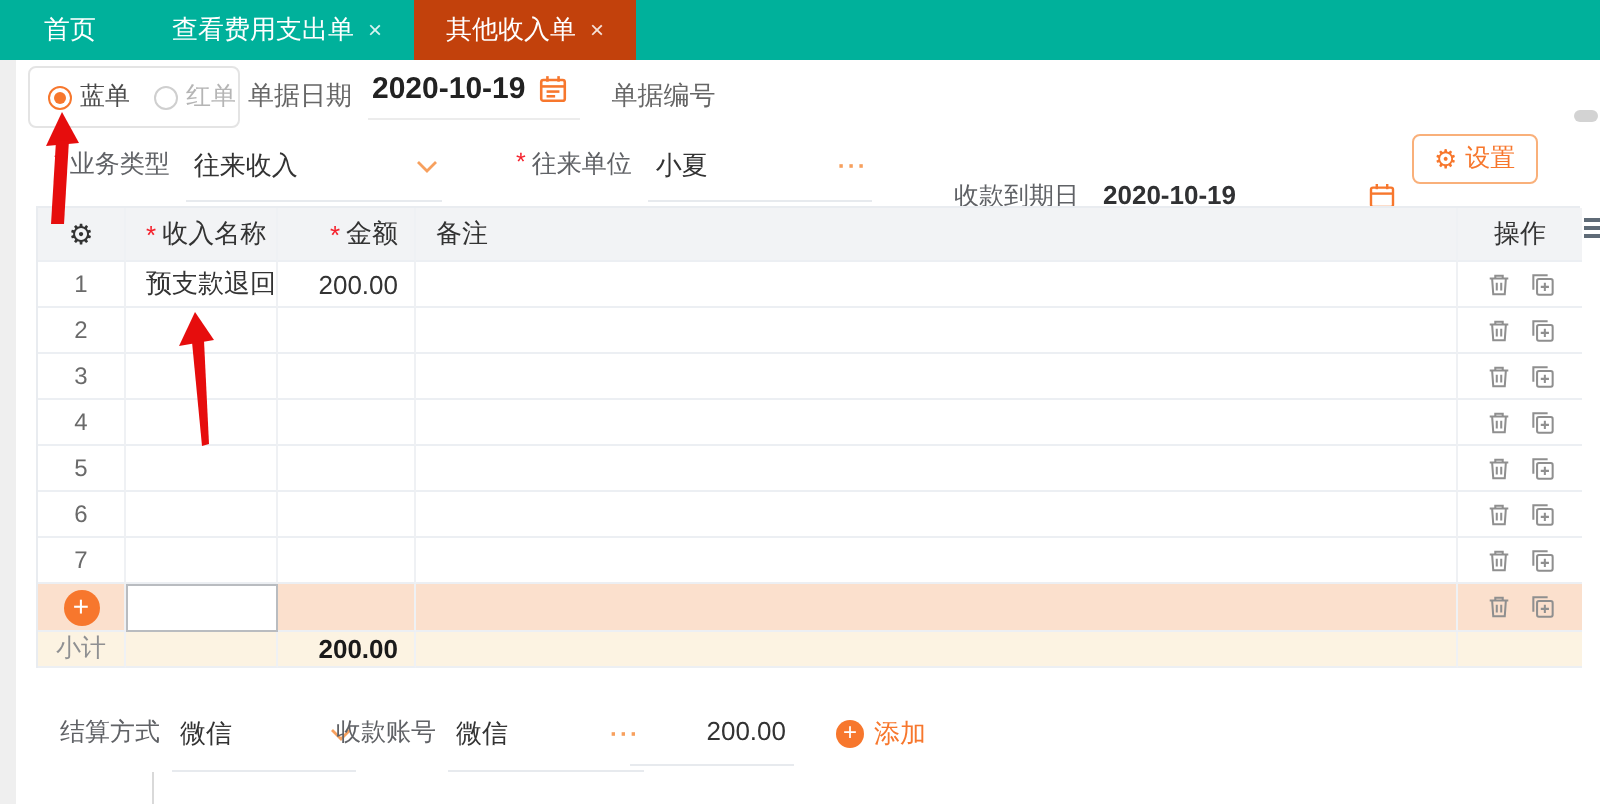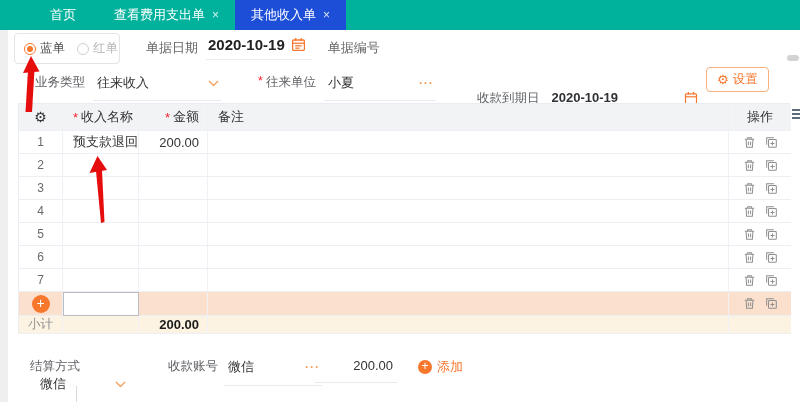--- a/index.html
+++ b/index.html
@@ -1,40 +1,40 @@
 <!DOCTYPE html>
 <html><head>
 <meta charset="utf-8">
 <style>
   * { margin:0; padding:0; box-sizing:border-box; }
   html,body { width:800px; height:402px; overflow:hidden; }
   body { font-family:"Liberation Sans","DejaVu Sans",sans-serif; background:#efefef; position:relative; color:#333; }
 
   
-  .tabbar { position:absolute; left:0; top:0; width:800px; height:30px; background:#00b19b; display:flex; align-items:stretch;padding-left:28px; }
+  .tabbar { position:absolute; left:0; top:0; width:800px; height:30px; background:#00b19b; display:flex; align-items:stretch; }
   .tab { display:flex; align-items:center; padding:0 16px; color:#fff; font-size:13px; cursor:pointer; }
   .tab.first { padding:0 22px; }
-  .tab.active { background:#1d4ed8; }
+  .tab.active { background:#c2410c; }
   .tab .x { margin-left:7px; font-size:12px; opacity:.85; }
 
   
   .panel { position:absolute; left:8px; top:30px; width:792px; height:372px; background:#fff; }
 
   
   .radio-box { position:absolute; left:14px; top:33px; width:106px; height:31px; background:#fff; border:1px solid #e4e4e4; border-radius:4px; display:flex; align-items:center; padding-left:9px; gap:12px; font-size:12.5px; }
   .radio-item { display:flex; align-items:center; gap:4px; }
   .rdo { width:12px; height:12px; border-radius:50%; border:1.5px solid #f7772d; background:#fff; display:inline-flex; align-items:center; justify-content:center; }
   .rdo i { width:6px; height:6px; border-radius:50%; background:#f7772d; }
   .rdo.off { border-color:#cfcfcf; }
   .rdo.off i { background:transparent; }
   .radio-item .lbl-on { color:#4a4a4a; }
   .radio-item .lbl-off { color:#b5b5b5; }
 
   
-  .doc-row { position:absolute; left:146px; top:36px; display:flex; align-items:center; font-size:13px; color:#666; }
+  .doc-row { position:absolute; left:124px; top:36px; display:flex; align-items:center; font-size:13px; color:#666; }
   .doc-date-wrap { display:flex; align-items:center; gap:6px; margin-left:8px; padding:0 6px 6px 2px; border-bottom:1px solid #ececec; }
   .doc-date { font-size:15px; font-weight:bold; color:#222; }
   .doc-no-label { margin-left:16px; }
   .doc-no { margin-left:8px; font-size:14px; color:#333; }
 
   
   .fgroup { position:absolute; top:74px; display:flex; align-items:flex-start; font-size:12.5px; color:#606266; }
   .star { color:#f5222d; margin-right:3px; }
   .ctl { display:flex; align-items:center; justify-content:space-between; border-bottom:1px solid #e7eaee; padding:0 2px 8px 4px; margin-left:8px; font-size:13px; color:#333; }
   .dots { color:#f7a05e; font-weight:bold; letter-spacing:1px; font-size:12px; }
@@ -327,21 +327,21 @@
   </div>
 </div>
 
 <div class="hmenu">
     <i></i>
     <i></i>
     <i></i>
   </div>
 <div class="scroll-thumb"></div>
 
-<div class="bgroup" style="left:30px;flex-direction:column;">
+<div class="bgroup" style="left:30px;">
   <span>结算方式</span>
   <span class="ctl" style="width:92px;">
     <span>微信</span>
     <svg width="11" height="7" viewBox="0 0 11 7" fill="none" stroke="#f7a05e" stroke-width="1.4">
         <polyline points="1,1 5.5,5.5 10,1"></polyline>
       </svg>
   </span>
 </div>
 <div class="bgroup" style="left:168px;">
   <span>收款账号</span>

